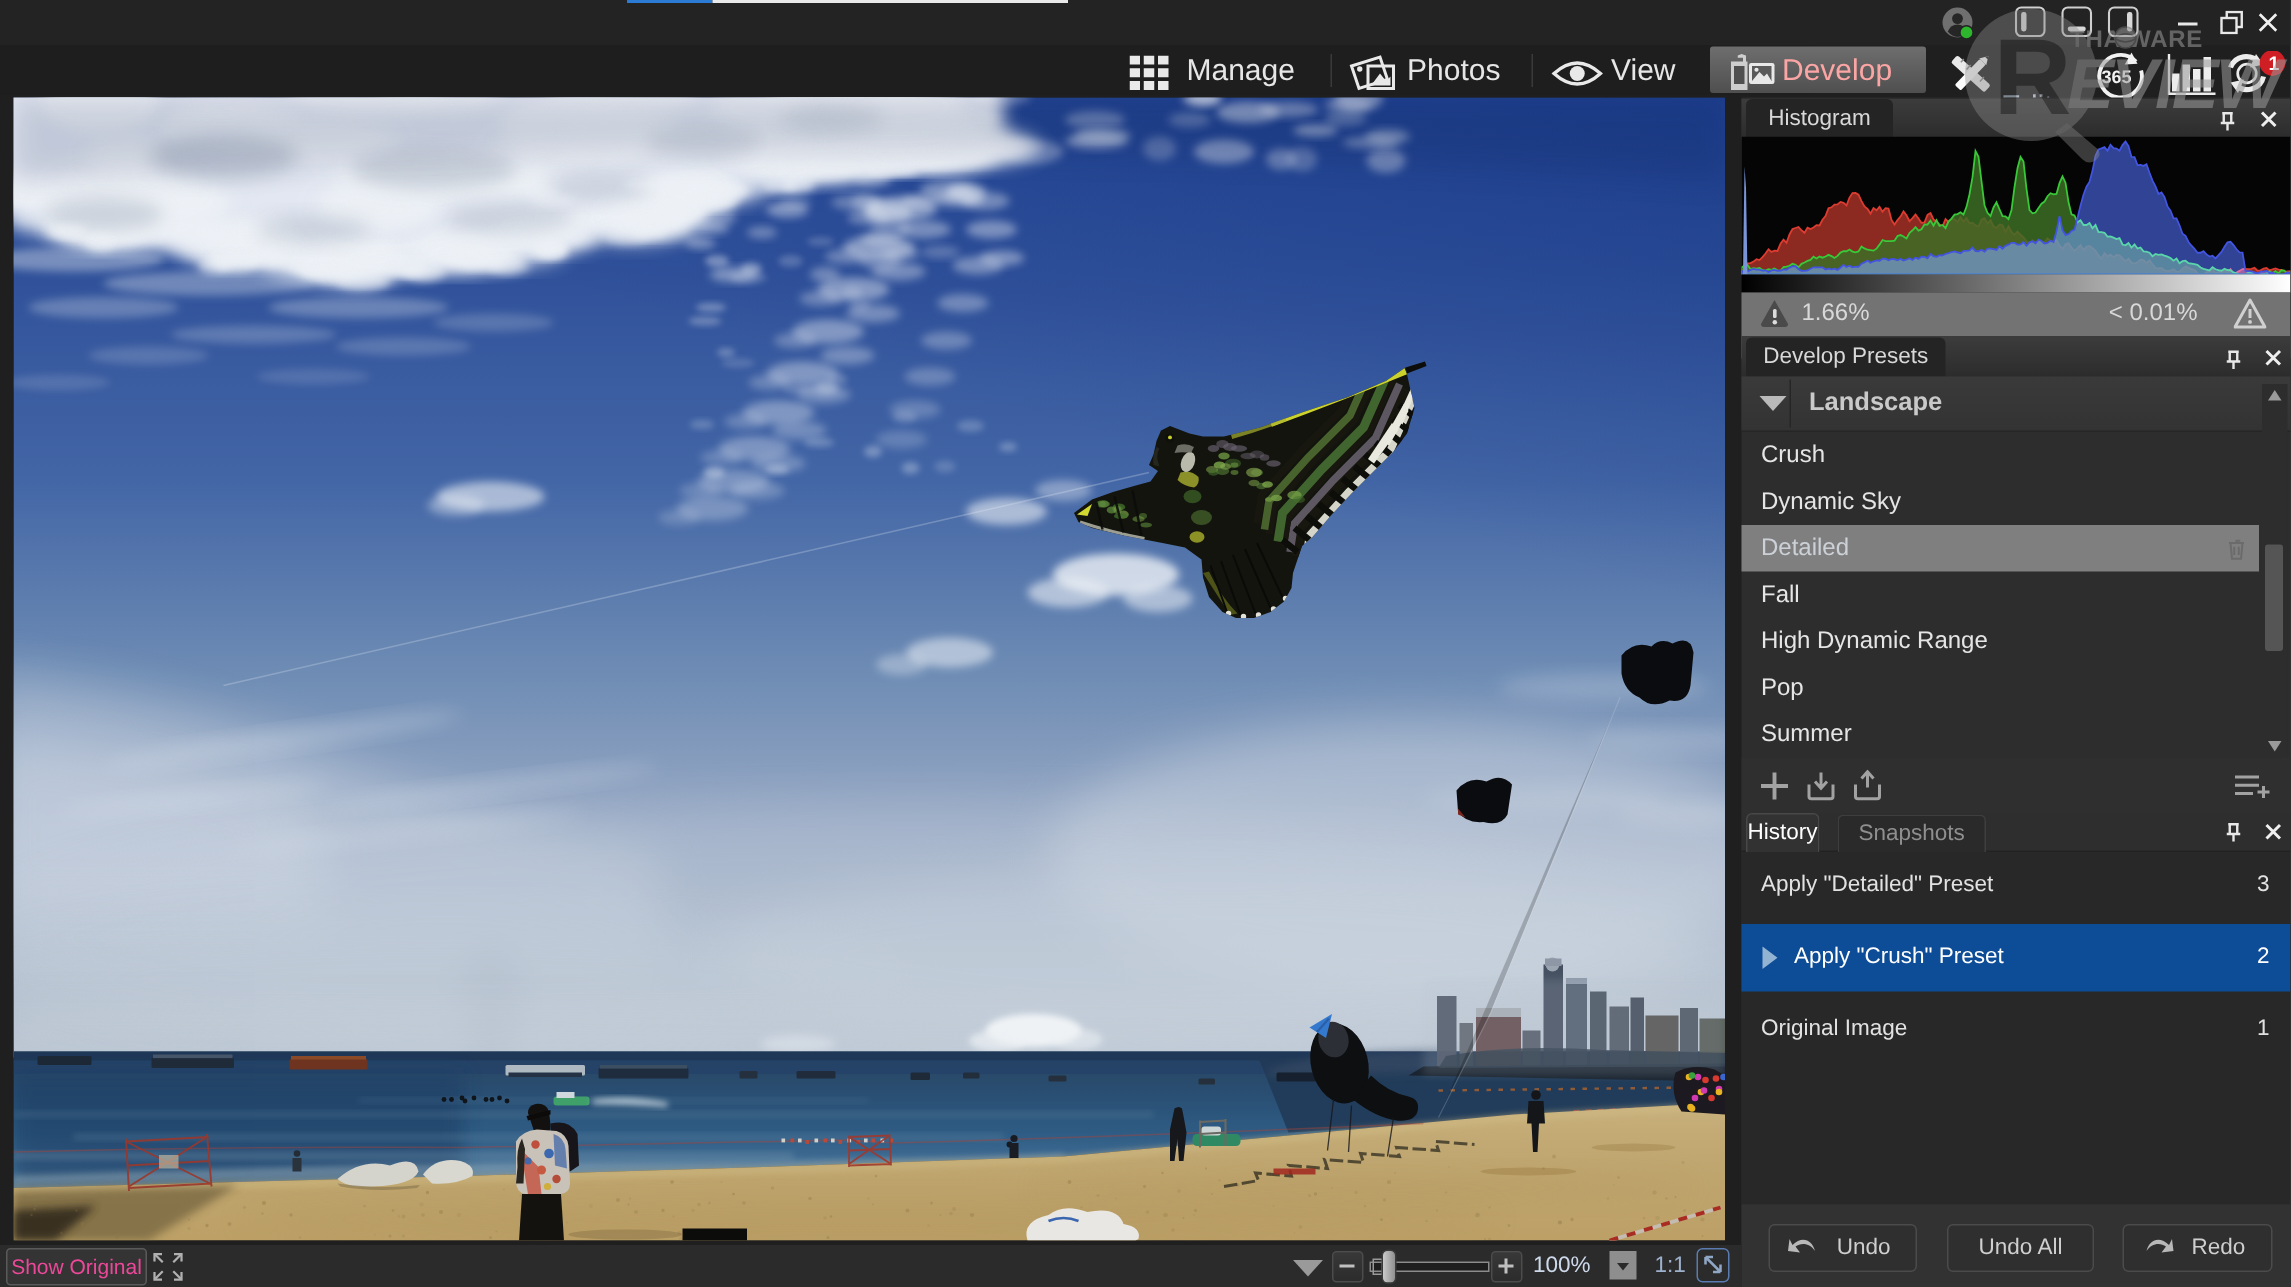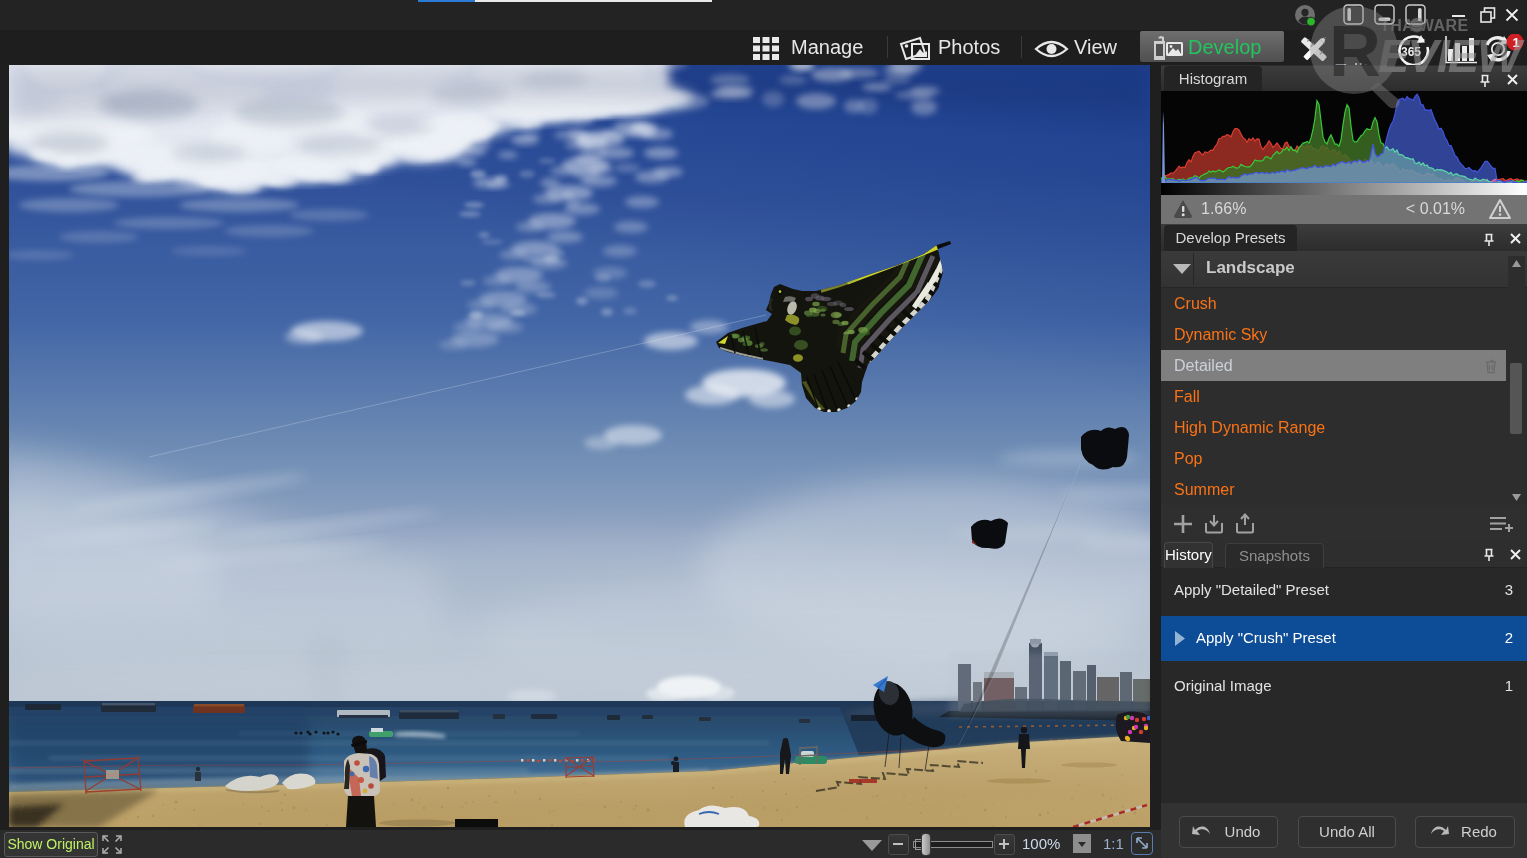--- a/index.html
+++ b/index.html
@@ -14,32 +14,32 @@
   
   #tabbar{left:0;top:30px;width:1206px;height:33px;background:#1e1e1e;}
   .tab{position:absolute;top:3px;height:29px;display:flex;align-items:center;color:#e6e6e6;
        font-size:20px;}
   .tsep{position:absolute;top:6px;width:1px;height:22px;background:#3a3a3a;}
   #devtab{position:absolute;left:1140px;top:1px;width:144px;height:31px;
      background:linear-gradient(#6e6e6e,#4f4f4f);border-radius:2px;}
   
   #bottombar{left:0;top:830px;width:1161px;height:28px;background:#2b2b2b;}
   #showorig{position:absolute;left:4px;top:2px;width:92px;height:23px;background:#343434;
-     border:1px solid #5a5a5a;border-radius:3px;color:#bef264;font-size:14px;
+     border:1px solid #5a5a5a;border-radius:3px;color:#ec4899;font-size:14px;
      text-align:center;line-height:23px;}
   
   #rpanel{left:1161px;top:65px;width:366px;height:765px;background:#2d2d2d;}
   .phead{position:absolute;left:0;width:366px;height:26px;
      background:linear-gradient(#3c3c3c,#2c2c2c);}
   .ptab{position:absolute;left:3px;top:0;height:26px;background:#242424;color:#d8d8d8;
      font-size:15px;line-height:26px;text-align:center;border-radius:4px 4px 0 0;}
   .pinx{position:absolute;top:4px;color:#e8e8e8;font-size:15px;}
   .hbtn{height:30px;background:#2f2f2f;border:1px solid #4b4b4b;border-radius:4px;
      color:#cfcfcf;font-size:15px;text-align:center;line-height:30px;}
-  .prow{position:relative;height:31px;line-height:31px;font-size:16px;color:#f97316;
+  .prow{position:relative;height:31px;line-height:31px;font-size:16px;color:#e5e5e5;
      padding-left:13px;}
   .prow.sel{background:#7f7f7f;color:#ccd1d8;}
 </style>
 </head>
 <body>
 <div id="stage">
 
   <div class="abs" id="titlebar"></div>
   <div class="abs" id="topline-blue"></div>
   <div class="abs" id="topline-white"></div>
@@ -103,21 +103,21 @@
     </svg>
     <div class="tab" style="left:1074px;">View</div>
     <svg class="abs" style="left:1152px;top:6px;" width="32" height="25" viewBox="0 0 32 25">
       <path d="M3 5 L10 5 L10 2.5 L6.5 2.5 L6.5 1 L9 0 L12 1 L12 5 L13 5 L13 24 L2 24 L2 5 Z" fill="#dadada" opacity="0.9"></path>
       <rect x="4" y="8" width="7" height="12" fill="#4f4f4f"></rect>
       <rect x="14" y="6" width="17" height="14" rx="1.5" fill="#e8e8e8"></rect>
       <rect x="16" y="8" width="13" height="10" fill="#5a5a5a"></rect>
       <path d="M16 18 L21 12 L24 15 L26 13 L29 18 Z" fill="#e8e8e8"></path>
       <circle cx="19" cy="10.5" r="1.4" fill="#e8e8e8"></circle>
     </svg>
-    <div class="tab" style="left:1188px;color:#22c55e;">Develop</div>
+    <div class="tab" style="left:1188px;color:#fca5a5;">Develop</div>
     <svg class="abs" style="left:1296px;top:4px;" width="36" height="30" viewBox="0 0 36 30">
       <g transform="rotate(42 18 15)">
         <rect x="3" y="12" width="30" height="6.5" rx="1.5" fill="#e9e9e9"></rect>
         <g stroke="#8a8a8a" stroke-width="1">
             <path d="M8 11 V14 M14 11 V15 M20 11 V14 M26 11 V15"></path>
           </g>
       </g>
       <g transform="rotate(-46 18 15)">
         <rect x="5" y="12.5" width="24" height="5.5" rx="1" fill="#fbfbfb"></rect>
         <path d="M29 12 L34.5 15.2 L29 18.5 Z" fill="#fbfbfb"></path>

